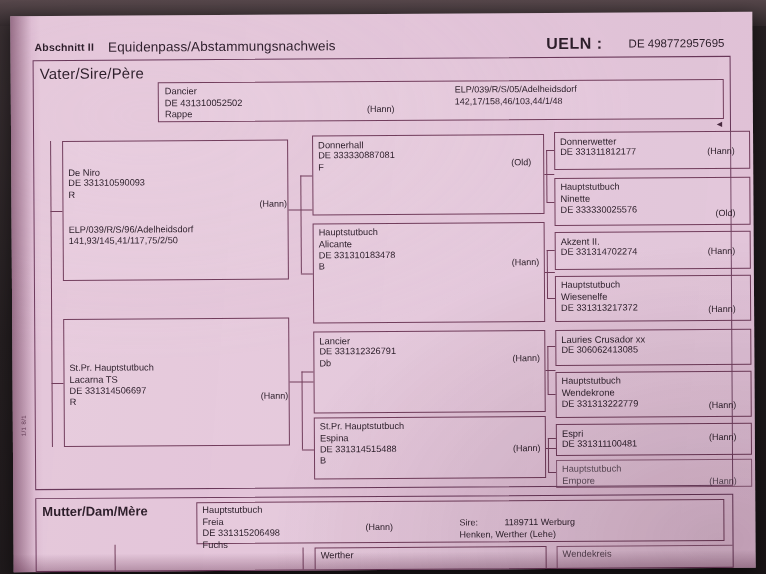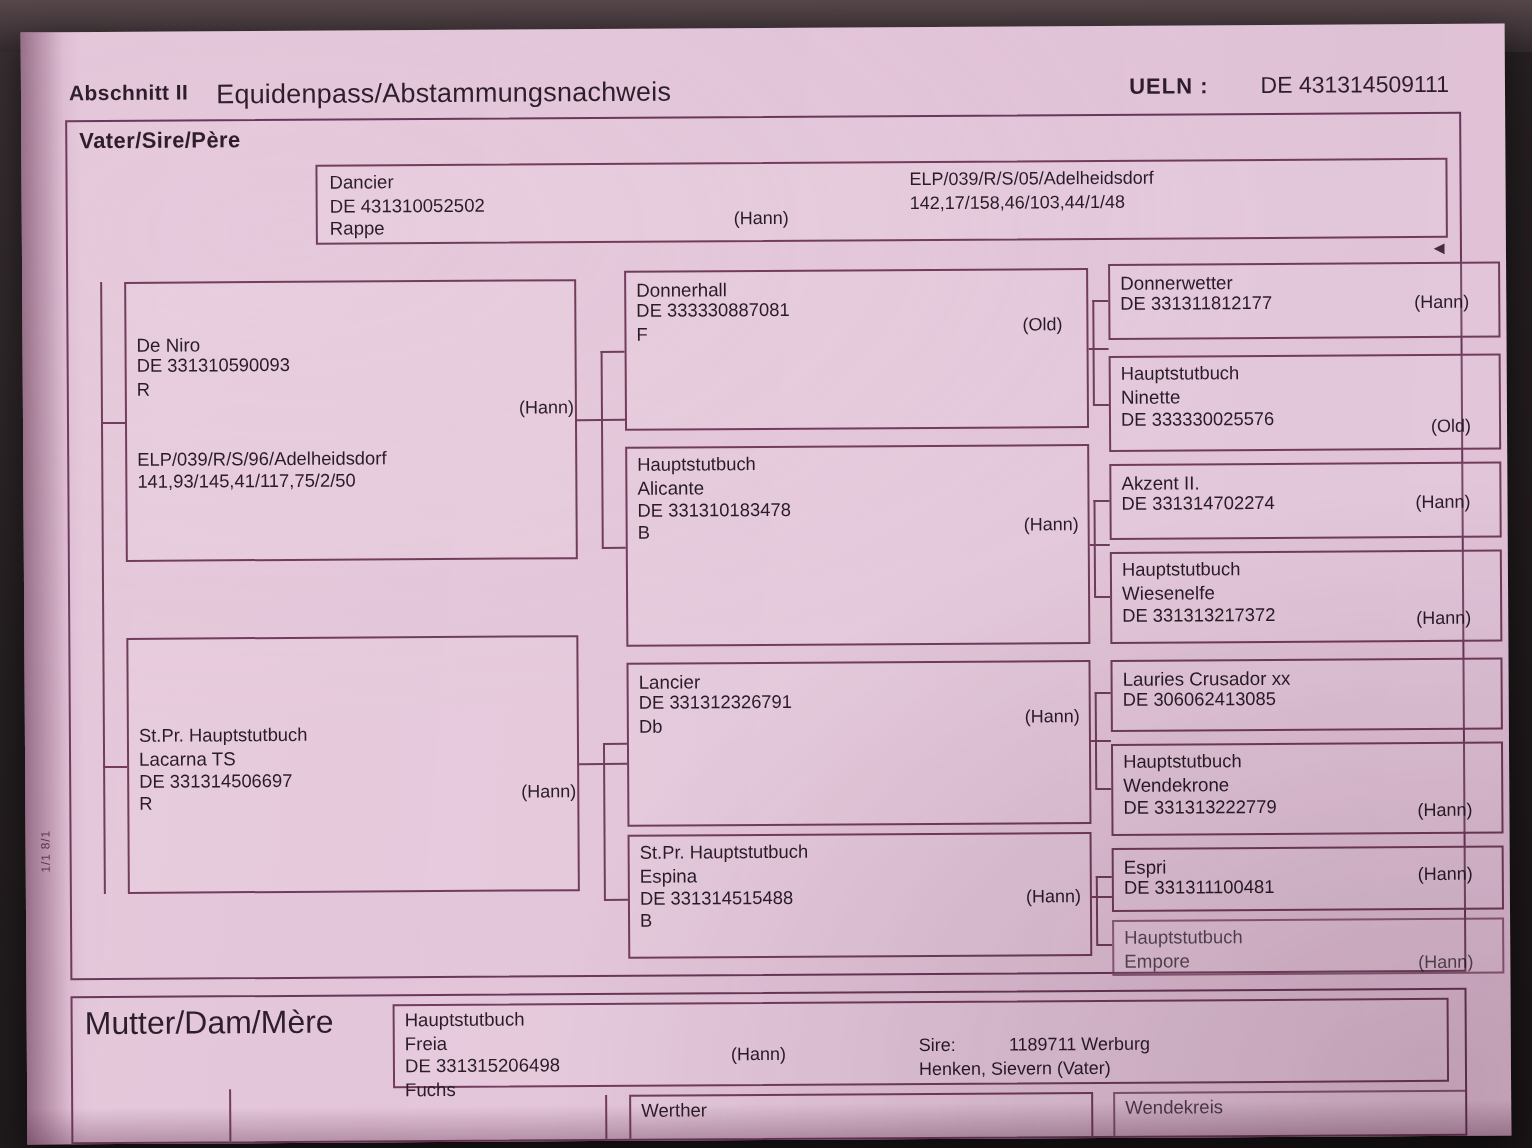--- a/index.html
+++ b/index.html
@@ -58,33 +58,33 @@
   }
 
   
   .hdr {
     position: absolute; left: 24px; top: 20px; width: 690px; height: 22px;
     display: flex; align-items: center; gap: 14px;
     color: #2d1f2b;
   }
   .hdr-section { font-size: 10.5px; font-weight: bold; letter-spacing: .2px; }
   .hdr-title { font-size: 13.5px; letter-spacing: .1px; }
-  .hdr-ueln-label { font-size: 11px; font-weight: bold; margin-left: auto; letter-spacing: .5px; }
+  .hdr-ueln-label { font-size: 16px; font-weight: bold; margin-left: auto; letter-spacing: .5px; }
   .hdr-ueln-value { font-size: 11.5px; margin-left: 12px; }
 
   
   .frame {
     position: absolute; left: 22px; top: 44px;
     width: 698px; height: 430px;
     border: 1.4px solid #6b3a5c;
     background: rgba(255,255,255,.05);
   }
   .frame-label {
     position: absolute; left: 6px; top: 4px;
-    font-size: 11px; font-weight: bold; color: #2d1f2b;
+    font-size: 15px; font-weight: normal; color: #2d1f2b;
     letter-spacing: .2px;
   }
 
   
   .box {
     position: absolute;
     border: 1.1px solid #74405f;
     background: rgba(255,255,255,.10);
     padding: 3px 5px 2px 5px;
     color: #2a1d28;
@@ -113,21 +113,21 @@
   
   .dam-frame {
     position: absolute; left: 22px; top: 482px;
     width: 698px; height: 74px;
     border: 1.4px solid #6b3a5c;
     background: rgba(255,255,255,.05);
     overflow: hidden;
   }
   .dam-label {
     position: absolute; left: 6px; top: 5px;
-    font-size: 16px; font-weight: normal; color: #2d1f2b; text-align: center;
+    font-size: 13px; font-weight: bold; color: #2d1f2b; text-align: center;
   }
   .dam-top {
     position: absolute; left: 160px; top: 4px; width: 528px; height: 42px;
     border: 1.1px solid #74405f;
     background: rgba(255,255,255,.10);
     padding: 2px 5px;
     font-size: 9.3px; line-height: 1.24; color: #2a1d28;
   }
   .dam-top .brd { position: absolute; left: 168px; top: 20px; font-size: 9px; }
   .dam-top .stamm { position: absolute; left: 262px; top: 16px; font-size: 9px; line-height: 1.3; }
@@ -157,21 +157,21 @@
 <div class="desk">
   <div class="desk-highlight"></div>
 </div>
 
 <div class="page">
 
   <div class="hdr">
     <span class="hdr-section">Abschnitt II</span>
     <span class="hdr-title">Equidenpass/Abstammungsnachweis</span>
     <span class="hdr-ueln-label">UELN :</span>
-    <span class="hdr-ueln-value">DE 431314509111</span>
+    <span class="hdr-ueln-value">DE 498772957695</span>
   </div>
 
   <div class="frame">
     <span class="frame-label">Vater/Sire/Père</span>
     <span class="arrow-mark">◄</span>
 
     <div class="sire-top">
       <div class="nm">Dancier</div>
       <div>DE 431310052502</div>
       <div>Rappe</div>
@@ -323,21 +323,21 @@
       <div>Hauptstutbuch</div>
       <div class="nm">Freia</div>
       <div>DE 331315206498</div>
       <div>Fuchs</div>
       <div class="brd">(Hann)</div>
       <div class="stamm">
         <div>
           <span>Sire:</span>
           <span style="margin-left:24px;">1189711 Werburg</span>
         </div>
-        <div>Henken, Sievern (Vater)</div>
+        <div>Henken, Werther (Lehe)</div>
       </div>
     </div>
 
     <div class="dam-sub" style="left:278px; top:50px; width:232px; height:24px;">
       <div class="nm">Werther</div>
     </div>
     <div class="dam-sub" style="left:520px; top:50px; width:196px; height:24px; opacity:.8;">
       <div class="nm">Wendekreis</div>
     </div>
 

